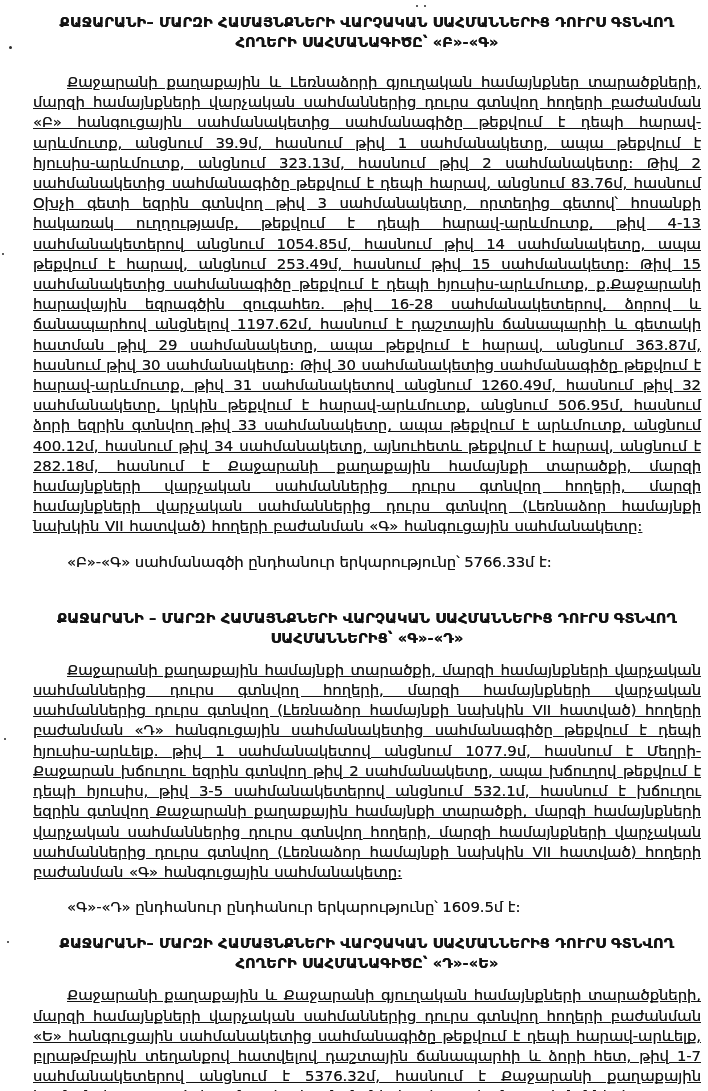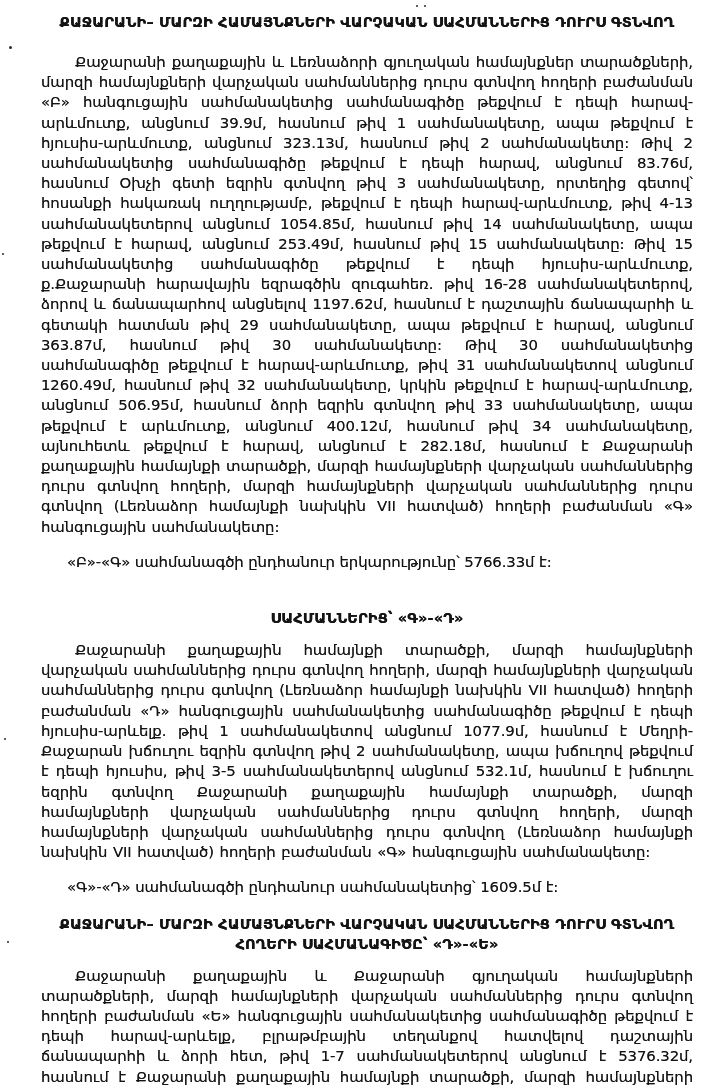--- a/index.html
+++ b/index.html
@@ -30,28 +30,29 @@
     font-weight:bold;
     font-size:14.6px;
     line-height:20px;
     letter-spacing:0.1px;
     text-shadow:0 0 0.6px rgba(10,10,10,0.9);
     margin:0 0 20px 0;
   }
   .sec2 .title, .sec3 .title{ margin-bottom:12px; }
   .title-line{ white-space:normal; }
   .body{
-    margin:8px;
+    margin:0;
     font-size:14.9px;
     line-height:20.2px;
     text-align:justify;
     text-indent:34px;
     letter-spacing:-0.1px;
     word-spacing:1px;
     text-shadow:0 0 0.45px rgba(20,20,20,0.7);
+    text-decoration:underline;
   }
   .total{
     margin:15px 0 0 0;
     font-size:14.9px;
     line-height:20.2px;
     text-indent:34px;
     letter-spacing:-0.1px;
     text-shadow:0 0 0.45px rgba(20,20,20,0.7);
   }
   .speck{
@@ -76,31 +77,33 @@
   <span class="speck sp1"></span>
   <span class="speck sp2"></span>
   <span class="speck sp3"></span>
   <span class="speck sp4"></span>
   <span class="speck sp5"></span>
   <span class="speck sp6"></span>
 
   <section class="sec sec1">
     <div class="title">
       <div class="title-line">ՔԱՋԱՐԱՆԻ– ՄԱՐԶԻ ՀԱՄԱՅՆՔՆԵՐԻ ՎԱՐՉԱԿԱՆ ՍԱՀՄԱՆՆԵՐԻՑ ԴՈՒՐՍ ԳՏՆՎՈՂ</div>
+      <div class="title-line">ՀՈՂԵՐԻ ՍԱՀՄԱՆԱԳԻԾԸ՝ «Բ»-«Գ»</div>
     </div>
     <p class="body">Քաջարանի քաղաքային և Լեռնաձորի գյուղական համայնքներ տարածքների, մարզի համայնքների վարչական սահմաններից դուրս գտնվող հողերի բաժանման «Բ» հանգուցային սահմանակետից սահմանագիծը թեքվում է դեպի հարավ-արևմուտք, անցնում 39.9մ, հասնում թիվ 1 սահմանակետը, ապա թեքվում է հյուսիս-արևմուտք, անցնում 323.13մ, հասնում թիվ 2 սահմանակետը: Թիվ 2 սահմանակետից սահմանագիծը թեքվում է դեպի հարավ, անցնում 83.76մ, հասնում Օխչի գետի եզրին գտնվող թիվ 3 սահմանակետը, որտեղից գետով՝ հոսանքի հակառակ ուղղությամբ, թեքվում է դեպի հարավ-արևմուտք, թիվ 4-13 սահմանակետերով անցնում 1054.85մ, հասնում թիվ 14 սահմանակետը, ապա թեքվում է հարավ, անցնում 253.49մ, հասնում թիվ 15 սահմանակետը: Թիվ 15 սահմանակետից սահմանագիծը թեքվում է դեպի հյուսիս-արևմուտք, ք.Քաջարանի հարավային եզրագծին զուգահեռ. թիվ 16-28 սահմանակետերով, ձորով և ճանապարհով անցնելով 1197.62մ, հասնում է դաշտային ճանապարհի և գետակի հատման թիվ 29 սահմանակետը, ապա թեքվում է հարավ, անցնում 363.87մ, հասնում թիվ 30 սահմանակետը: Թիվ 30 սահմանակետից սահմանագիծը թեքվում է հարավ-արևմուտք, թիվ 31 սահմանակետով անցնում 1260.49մ, հասնում թիվ 32 սահմանակետը, կրկին թեքվում է հարավ-արևմուտք, անցնում 506.95մ, հասնում ձորի եզրին գտնվող թիվ 33 սահմանակետը, ապա թեքվում է արևմուտք, անցնում 400.12մ, հասնում թիվ 34 սահմանակետը, այնուհետև թեքվում է հարավ, անցնում է 282.18մ, հասնում է Քաջարանի քաղաքային համայնքի տարածքի, մարզի համայնքների վարչական սահմաններից դուրս գտնվող հողերի, մարզի համայնքների վարչական սահմաններից դուրս գտնվող (Լեռնաձոր համայնքի նախկին VII հատված) հողերի բաժանման «Գ» հանգուցային սահմանակետը:</p>
     <p class="total">«Բ»-«Գ» սահմանագծի  ընդհանուր երկարությունը՝  5766.33մ է:</p>
   </section>
 
   <section class="sec sec2">
     <div class="title">
+      <div class="title-line">ՔԱՋԱՐԱՆԻ – ՄԱՐԶԻ ՀԱՄԱՅՆՔՆԵՐԻ ՎԱՐՉԱԿԱՆ ՍԱՀՄԱՆՆԵՐԻՑ ԴՈՒՐՍ  ԳՏՆՎՈՂ</div>
       <div class="title-line">ՍԱՀՄԱՆՆԵՐԻՑ՝  «Գ»-«Դ»</div>
     </div>
     <p class="body">Քաջարանի քաղաքային համայնքի տարածքի, մարզի համայնքների վարչական սահմաններից դուրս գտնվող հողերի, մարզի համայնքների վարչական սահմաններից դուրս գտնվող (Լեռնաձոր համայնքի նախկին VII հատված) հողերի բաժանման «Դ» հանգուցային սահմանակետից  սահմանագիծը թեքվում է դեպի հյուսիս-արևելք. թիվ 1 սահմանակետով անցնում 1077.9մ, հասնում է Մեղրի-Քաջարան խճուղու եզրին գտնվող թիվ 2 սահմանակետը, ապա խճուղով թեքվում է դեպի հյուսիս, թիվ 3-5 սահմանակետերով անցնում 532.1մ, հասնում է խճուղու եզրին գտնվող Քաջարանի քաղաքային համայնքի տարածքի, մարզի համայնքների վարչական սահմաններից դուրս գտնվող հողերի, մարզի համայնքների վարչական սահմաններից դուրս գտնվող (Լեռնաձոր համայնքի նախկին VII հատված) հողերի բաժանման «Գ» հանգուցային սահմանակետը:</p>
-    <p class="total">«Գ»-«Դ» սահմանագծի  ընդհանուր սահմանակետից՝ 1609.5մ է:</p>
+    <p class="total">«Գ»-«Դ» ընդհանուր  ընդհանուր երկարությունը՝ 1609.5մ է:</p>
   </section>
 
   <section class="sec sec3">
     <div class="title">
       <div class="title-line">ՔԱՋԱՐԱՆԻ– ՄԱՐԶԻ ՀԱՄԱՅՆՔՆԵՐԻ ՎԱՐՉԱԿԱՆ ՍԱՀՄԱՆՆԵՐԻՑ ԴՈՒՐՍ  ԳՏՆՎՈՂ</div>
       <div class="title-line">ՀՈՂԵՐԻ   ՍԱՀՄԱՆԱԳԻԾԸ՝  «Դ»-«Ե»</div>
     </div>
     <p class="body">Քաջարանի քաղաքային և Քաջարանի գյուղական համայնքների տարածքների, մարզի համայնքների վարչական սահմաններից դուրս գտնվող հողերի բաժանման «Ե» հանգուցային սահմանակետից սահմանագիծը թեքվում է դեպի հարավ-արևելք, բլրաթմբային տեղանքով հատվելով դաշտային ճանապարհի և ձորի հետ, թիվ 1-7 սահմանակետերով անցնում է 5376.32մ, հասնում է Քաջարանի քաղաքային համայնքի տարածքի, մարզի համայնքների վարչական սահմաններից դուրս գտնվող հողերի, մարզի համայնքների վարչական սահմաններից դուրս գտնվող (Լեռնաձոր համայնքի նախկին VII հատված) հողերի բաժանման «Դ» հանգուցային սահմանակետը:</p>
 
   </section>

